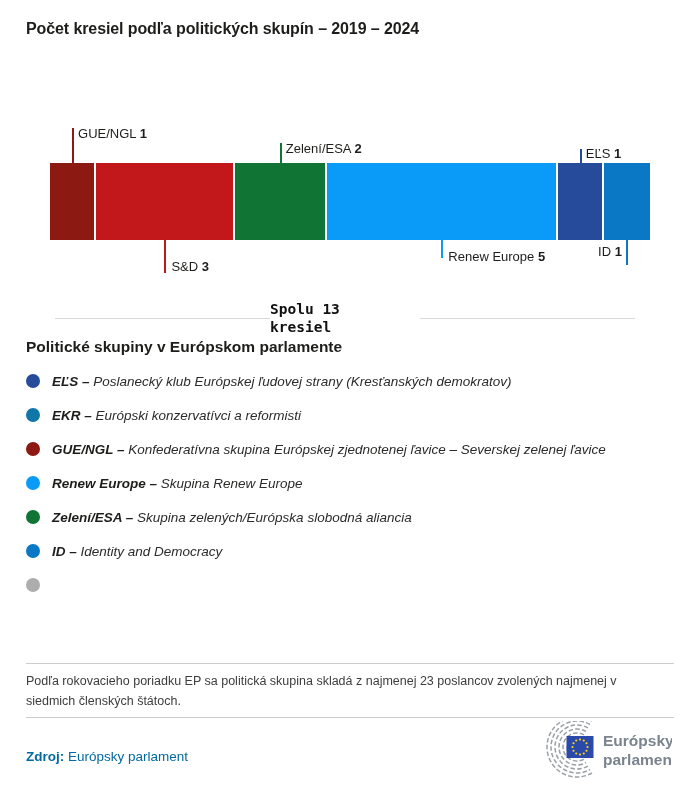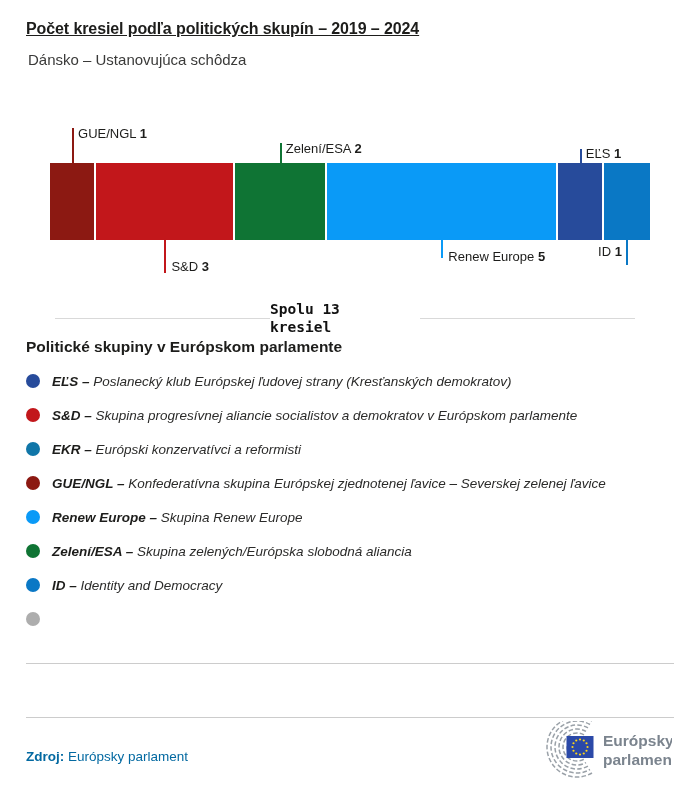--- a/index.html
+++ b/index.html
@@ -1,19 +1,19 @@
 <!DOCTYPE html>
 <html><head>
 <meta charset="utf-8">
 <style>
   html,body{margin:0;padding:0;background:#fff;}
   .page{position:relative;width:700px;height:786px;background:#ffffff;
         font-family:"Liberation Sans",sans-serif;color:#1d1d1b;overflow:hidden;}
 
-  .title{position:absolute;left:26px;top:20px;font-size:16px;font-weight:bold;letter-spacing:-0.1px;text-decoration:underline;}
+  .title{position:absolute;left:26px;top:20px;font-size:16px;font-weight:bold;letter-spacing:-0.1px;}
   .subtitle{position:absolute;left:28px;top:51px;font-size:15px;color:#3a3a39;}
 
   .chart{position:absolute;left:0;top:0;width:700px;height:300px;}
   .bar{position:absolute;left:50px;top:163px;width:600px;height:77px;}
   .seg{position:absolute;top:0;height:77px;box-sizing:border-box;}
   .tick{position:absolute;width:2px;}
   .callout{position:absolute;font-size:13px;white-space:nowrap;color:#1d1d1b;}
   .callout b{font-weight:bold;}
 
   .total-row{position:absolute;left:55px;top:300px;width:580px;display:flex;align-items:center;}
@@ -35,21 +35,20 @@
   .source b{font-weight:bold;}
   .logo{position:absolute;right:28px;top:721px;}
   .logo-text{font-family:"Liberation Sans",sans-serif;font-weight:bold;fill:#7b848e;font-size:15.5px;}
 </style>
 </head>
 <body>
 
 <div class="page">
 
   <div class="title">Počet kresiel podľa politických skupín – 2019 – 2024</div>
-  <div class="subtitle">Dánsko – Ustanovujúca schôdza</div>
 
   <div class="chart">
     <div class="bar">
         <div class="seg" style="left: 0px; width: 46.1538px; background: rgb(140, 25, 18); border-right: 2px solid rgb(255, 255, 255);"></div>
         <div class="seg" style="left: 46.1538px; width: 138.462px; background: rgb(194, 23, 27); border-right: 2px solid rgb(255, 255, 255);"></div>
         <div class="seg" style="left: 184.615px; width: 92.3077px; background: rgb(15, 116, 52); border-right: 2px solid rgb(255, 255, 255);"></div>
         <div class="seg" style="left: 276.923px; width: 230.769px; background: rgb(10, 154, 247); border-right: 2px solid rgb(255, 255, 255);"></div>
         <div class="seg" style="left: 507.692px; width: 46.1538px; background: rgb(39, 75, 155); border-right: 2px solid rgb(255, 255, 255);"></div>
         <div class="seg" style="left: 553.846px; width: 46.1538px; background: rgb(10, 120, 197);"></div>
       </div>
@@ -76,24 +75,20 @@
     <div class="total-line"></div>
   </div>
 
   <div class="legend-title">Politické skupiny v Európskom parlamente</div>
   <div class="legend">
       <div class="legend-row">
         <span class="legend-dot" style="background: rgb(39, 75, 155);"></span>
         <span class="legend-text"><b>EĽS – </b><span>Poslanecký klub Európskej ľudovej strany (Kresťanských demokratov)</span></span>
       </div>
       <div class="legend-row">
-        <span class="legend-dot" style="background: rgb(194, 23, 27);"></span>
-        <span class="legend-text"><b>S&amp;D – </b><span>Skupina progresívnej aliancie socialistov a demokratov v Európskom parlamente</span></span>
-      </div>
-      <div class="legend-row">
         <span class="legend-dot" style="background: rgb(16, 118, 168);"></span>
         <span class="legend-text"><b>EKR – </b><span>Európski konzervatívci a reformisti</span></span>
       </div>
       <div class="legend-row">
         <span class="legend-dot" style="background: rgb(140, 25, 18);"></span>
         <span class="legend-text"><b>GUE/NGL – </b><span>Konfederatívna skupina Európskej zjednotenej ľavice – Severskej zelenej ľavice</span></span>
       </div>
       <div class="legend-row">
         <span class="legend-dot" style="background: rgb(10, 154, 247);"></span>
         <span class="legend-text"><b>Renew Europe – </b><span>Skupina Renew Europe</span></span>
@@ -105,20 +100,21 @@
       <div class="legend-row">
         <span class="legend-dot" style="background: rgb(10, 120, 197);"></span>
         <span class="legend-text"><b>ID – </b><span>Identity and Democracy</span></span>
       </div>
       <div class="legend-row">
         <span class="legend-dot" style="background: rgb(173, 173, 173);"></span>
       </div>
     </div>
 
   <div class="hr hr1"></div>
+  <div class="note">Podľa rokovacieho poriadku EP sa politická skupina skladá z najmenej 23 poslancov zvolených najmenej v siedmich členských štátoch.</div>
   <div class="hr hr2"></div>
 
   <div class="source"><b>Zdroj:</b><span> Európsky parlament</span></div>
 
   <svg class="logo" width="142" height="58" viewBox="0 0 142 58">
     <g fill="none" stroke="#9aa1a8" stroke-width="1.5" stroke-dasharray="4.5 2.2">
       <path d="M 52 17.34 A 10 10 0 1 0 52 34.66"></path>
       <path d="M 54 13.88 A 14 14 0 1 0 54 38.12"></path>
       <path d="M 56 10.41 A 18 18 0 1 0 56 41.59"></path>
       <path d="M 58 6.95  A 22 22 0 1 0 58 45.05"></path>

